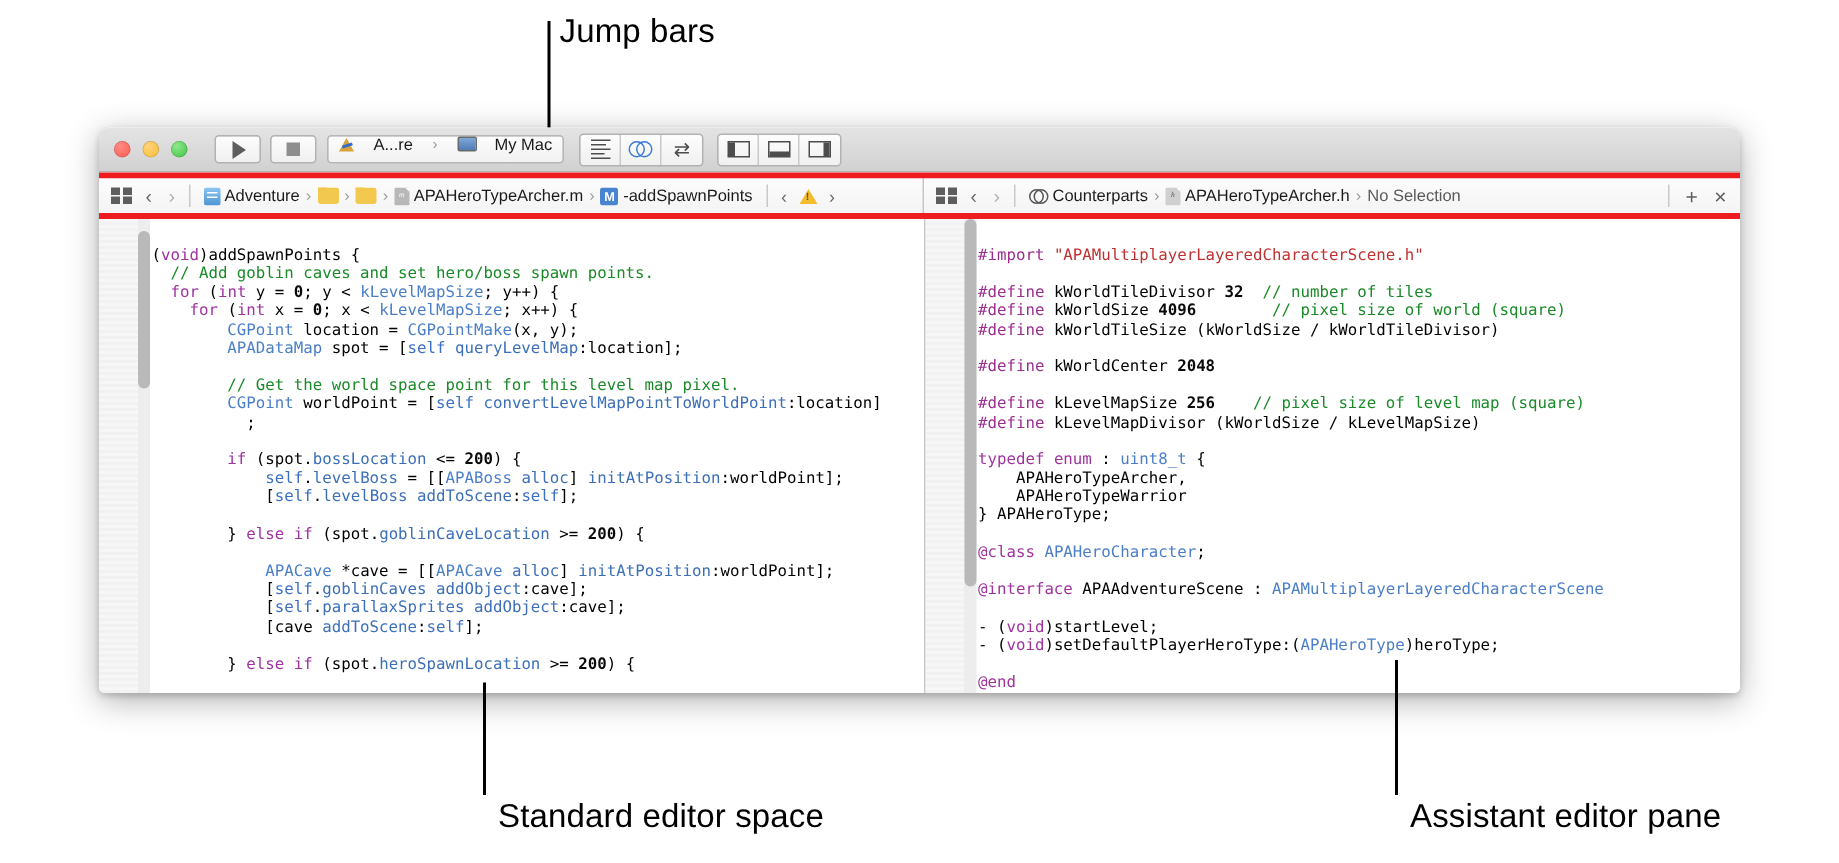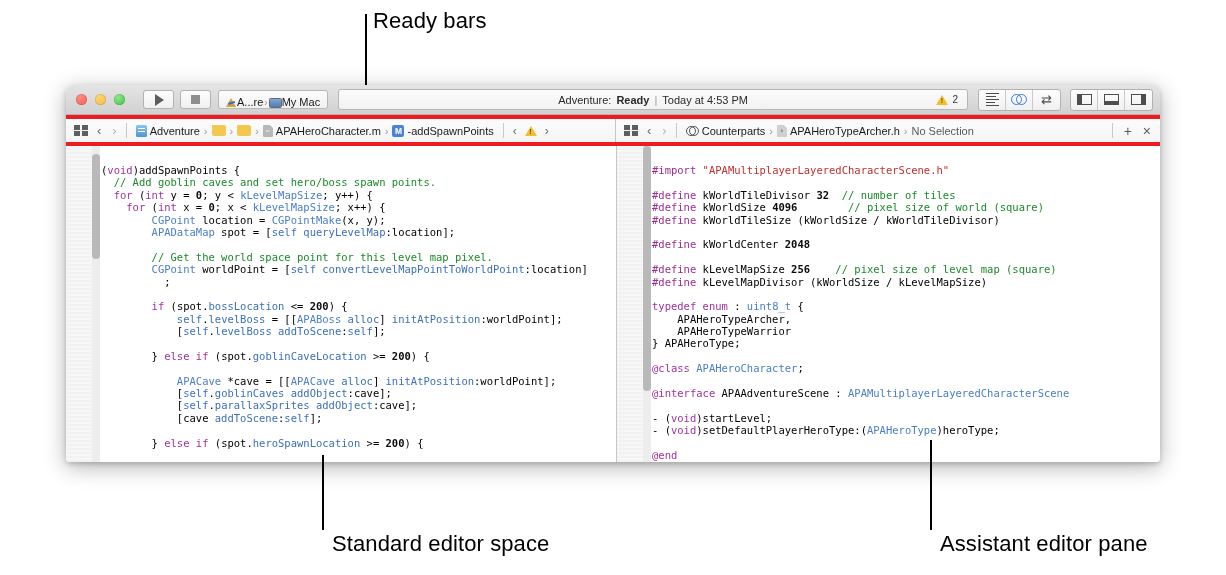--- a/index.html
+++ b/index.html
@@ -91,28 +91,28 @@
   }
   .sq-stop {
     width: 9px; height: 9px;
     background: #8e8e8e;
   }
 
   .scheme-box {
     margin-left: 7px;
     height: 19px;
     display: flex;
-    align-items: flex-end;
+    align-items: flex-start;
     background: linear-gradient(to bottom, #fcfcfc, #f1f1f1);
     border: 1px solid #b6b6b6;
     border-radius: 3px;
     padding: 0 7px;
     font-size: 11px;
     color: #1a1a1a;
-    gap: 0;
+    gap: 12px;
     box-sizing: border-box;
   }
   .scheme-sep { color: #9a9a9a; font-size: 10px; margin: 0 1px; }
 
   .ico-xcode {
     width: 11px; height: 11px;
     position: relative;
     display: inline-block;
   }
   .ico-xcode::before {
@@ -419,21 +419,21 @@
   .pp   { color: #9b2d8f; text-align: center; }
   .str  { color: #c03030; }
   .num  { color: #0a0a0a; font-weight: bold; }
   .fn   { color: #3c6fb8; }
   .pl   { color: #000000; }
   .bl   { color: #3b6fc4; }
 </style>
 </head>
 <body>
 
-<div class="callout-label" style="left:373px; top:8px;">Ready bars</div>
+<div class="callout-label" style="left:373px; top:8px;">Jump bars</div>
 <div class="callout-line" style="left:365px; top:14px; height:110px;"></div>
 
 <div class="window">
 
   <div class="toolbar">
 
     <div class="traffic">
       <div class="tl red"></div>
       <div class="tl yellow"></div>
       <div class="tl green"></div>
@@ -447,32 +447,20 @@
     </div>
 
     <div class="scheme-box">
       <span class="ico-xcode"></span>
       <span>A...re</span>
       <span class="scheme-sep">›</span>
       <span class="ico-mac"></span>
       <span>My Mac</span>
     </div>
 
-    <div class="status-box">
-      <div class="status-text">
-        <span>Adventure:</span>
-        <b>Ready</b>
-        <span class="status-sep">|</span>
-        <span>Today at 4:53 PM</span>
-      </div>
-      <div class="warn-group">
-        <span class="warn-tri"></span>
-        <span class="warn-count">2</span>
-      </div>
-    </div>
 
     <div class="tb-right">
       <div class="seg-group">
         <div class="seg">
           <span class="ico-lines">
               <i></i>
               <i></i>
               <i></i>
               <i></i>
               <i></i>
@@ -526,21 +514,21 @@
         <div class="crumb">
           <span class="ic ic-folder"></span>
         </div>
         <span class="crumb-sep">›</span>
         <div class="crumb">
           <span class="ic ic-folder"></span>
         </div>
         <span class="crumb-sep">›</span>
         <div class="crumb">
           <span class="ic ic-file">m</span>
-          <span class="crumb-text">APAHeroCharacter.m</span>
+          <span class="crumb-text">APAHeroTypeArcher.m</span>
         </div>
         <span class="crumb-sep">›</span>
         <div class="crumb">
           <span class="ic ic-m">M</span>
           <span class="crumb-text">-addSpawnPoints</span>
         </div>
       </div>
 
       <div class="jb-vsep"></div>
       <div class="jb-warnnav" style="margin-left:0;">

